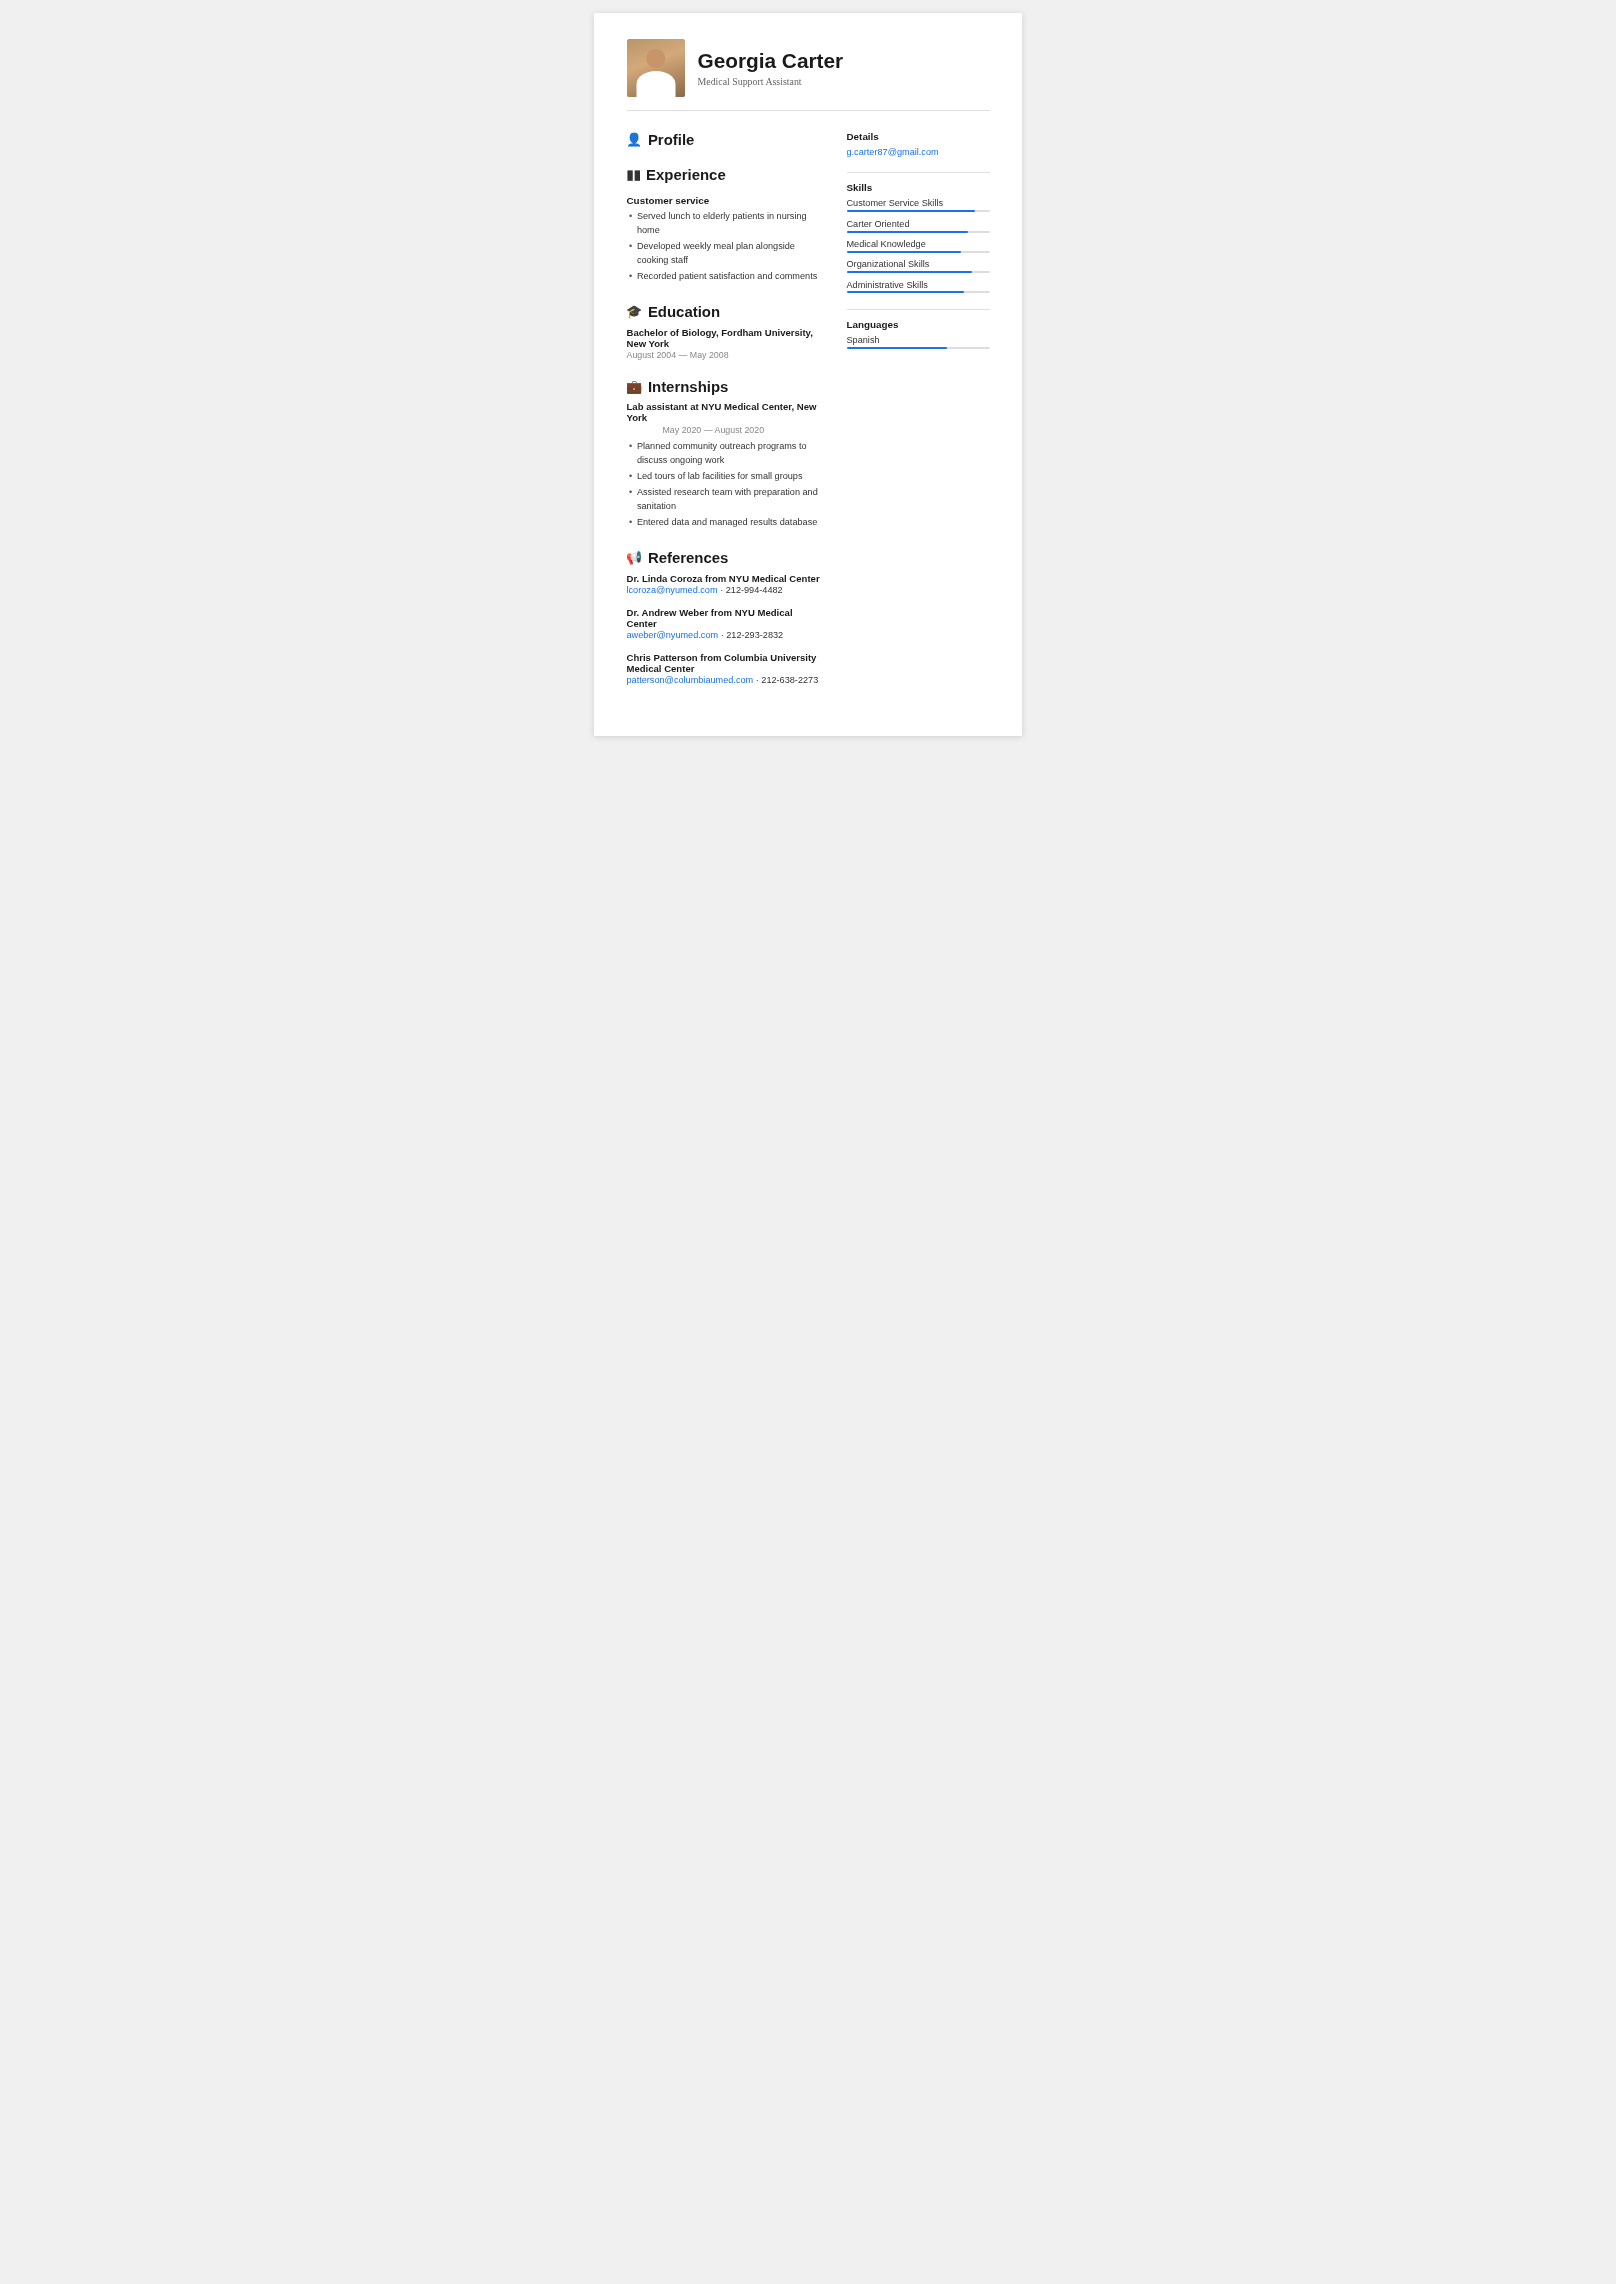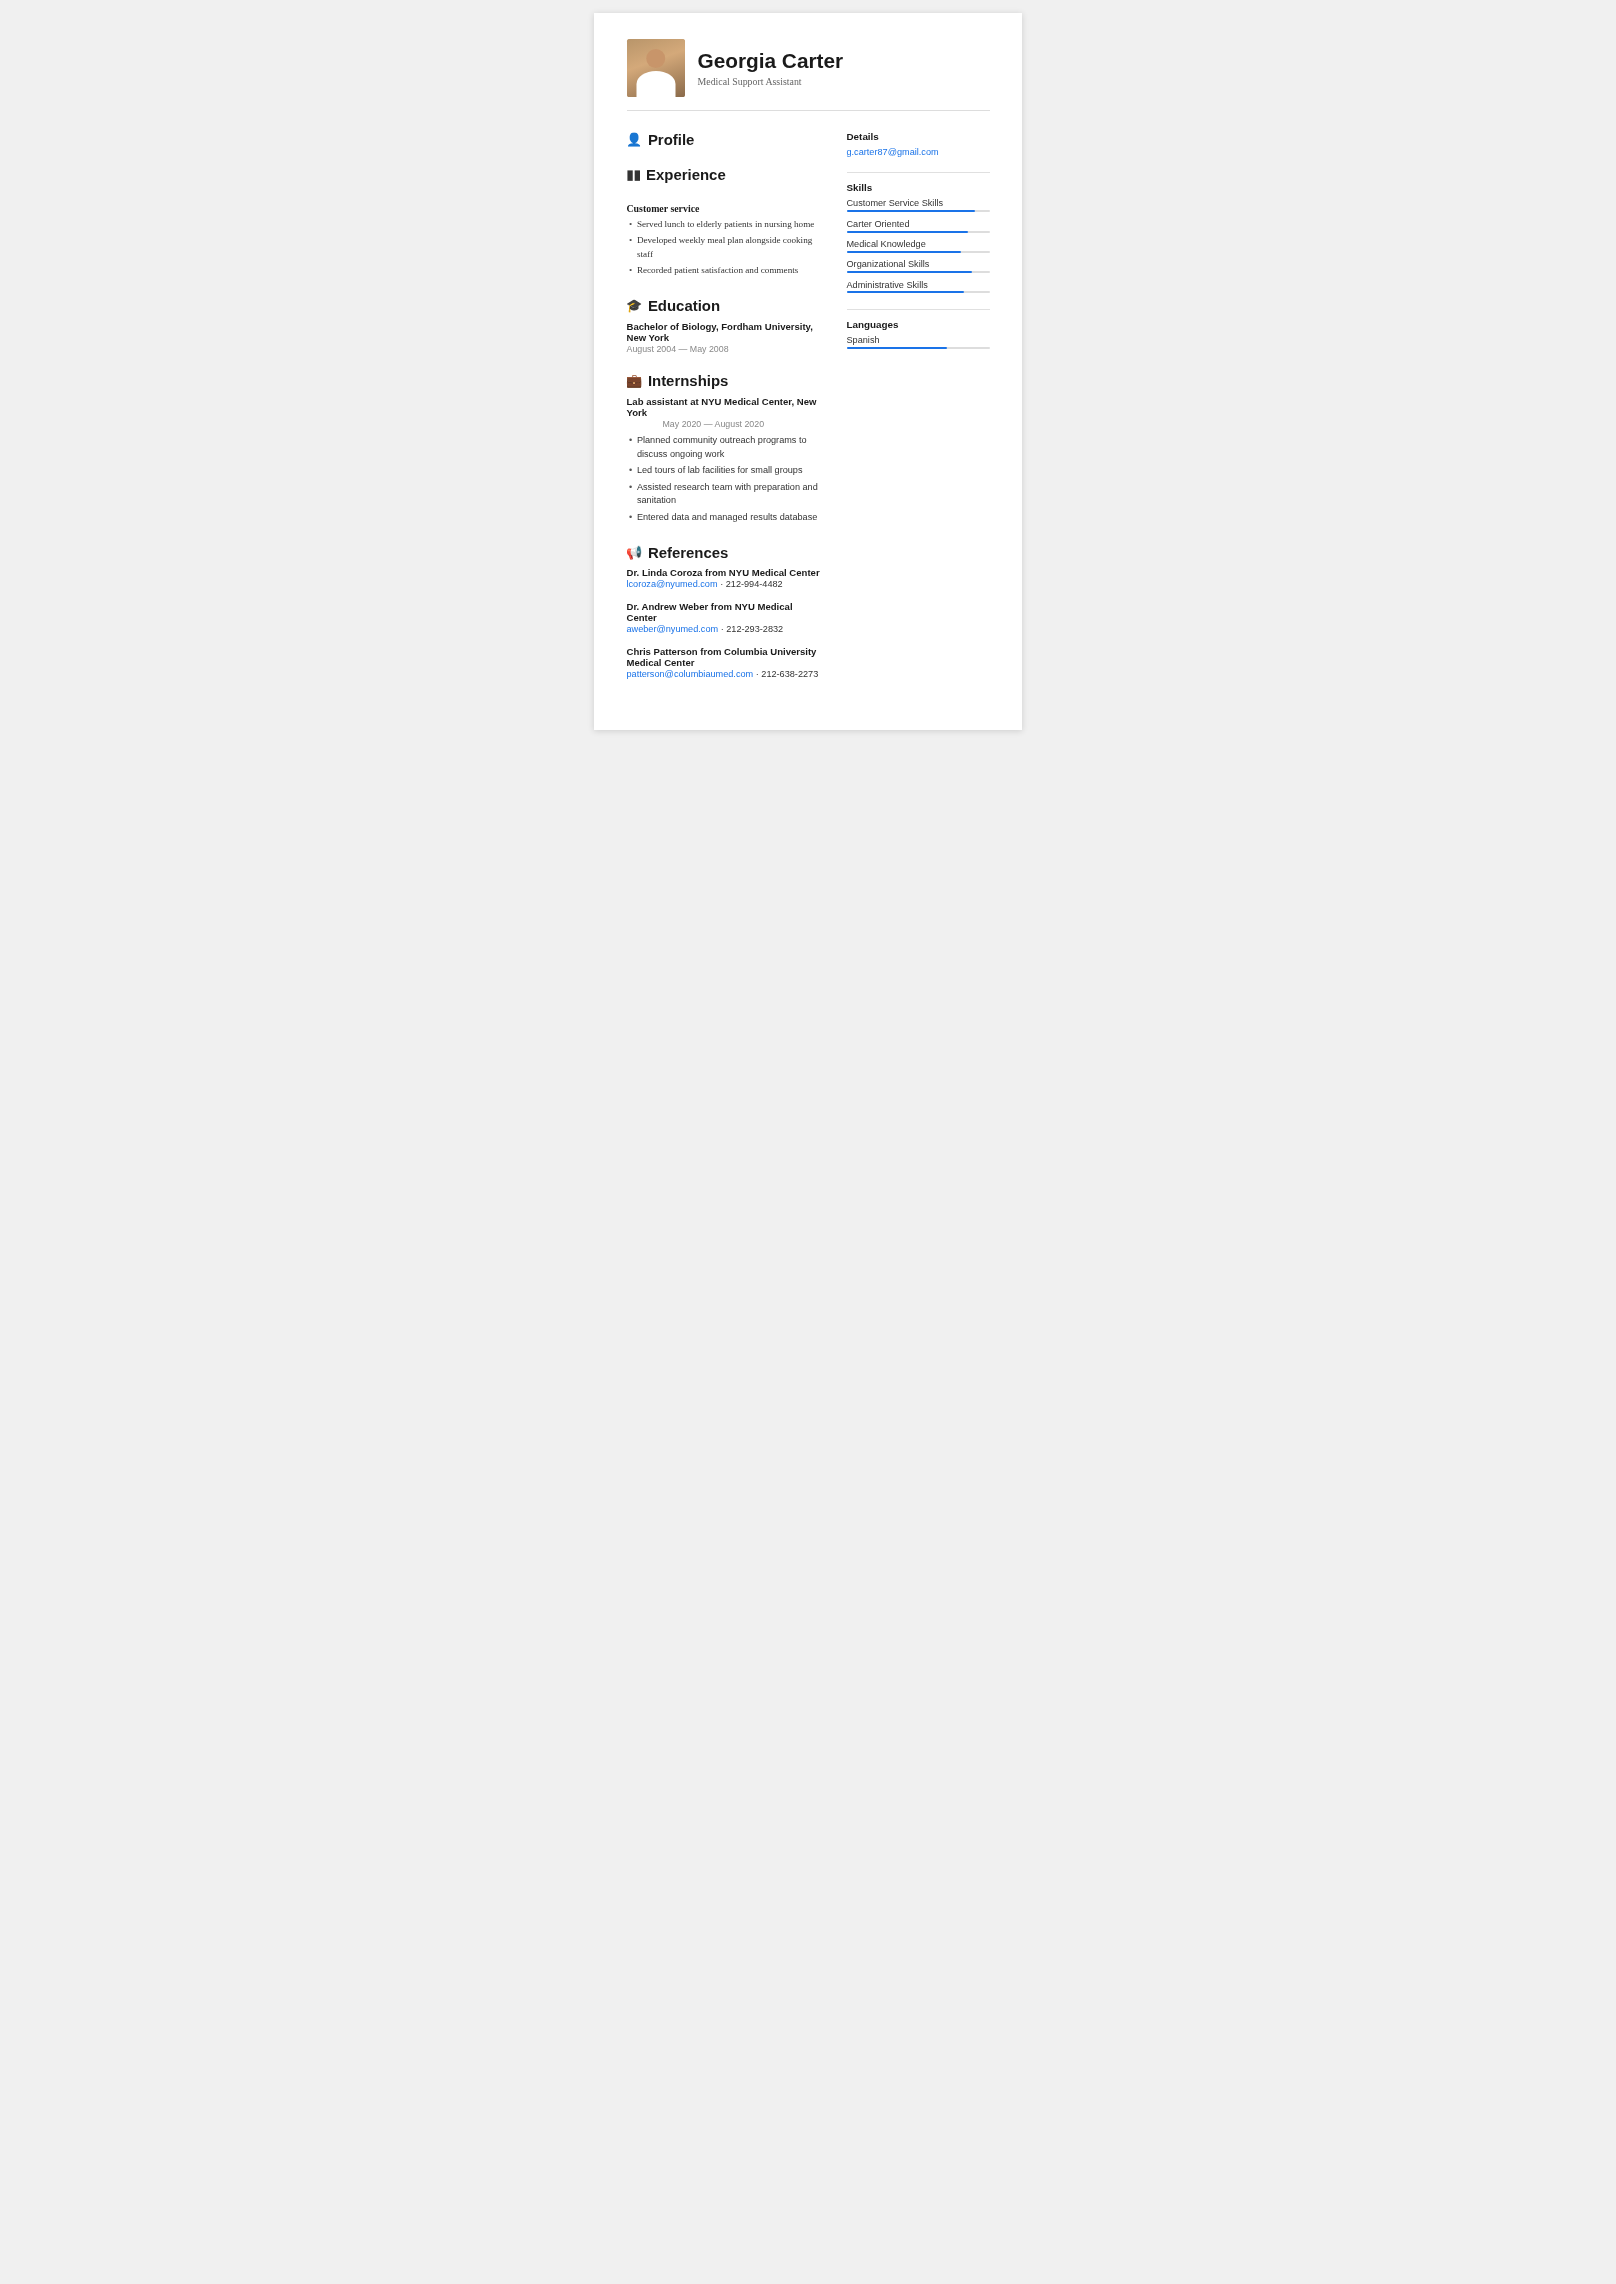--- a/index.html
+++ b/index.html
@@ -279,21 +279,21 @@
           <span class="section-icon">👤</span>
           <span class="section-title-text">Profile</span>
         </div>
       </div>
 
       <div class="section">
         <div class="section-title">
           <span class="section-icon">▮▮</span>
           <span class="section-title-text">Experience</span>
         </div>
-        <div style="margin-top:20px;font-family:Liberation Serif, serif;">
+        <div style="margin-top:12px;">
           <div class="exp-role">Customer service</div>
           <ul class="bullet-list">
             <li>Served lunch to elderly patients in nursing home</li>
             <li>Developed weekly meal plan alongside cooking staff</li>
             <li>Recorded patient satisfaction and comments</li>
           </ul>
         </div>
       </div>
 
       <div class="section">

